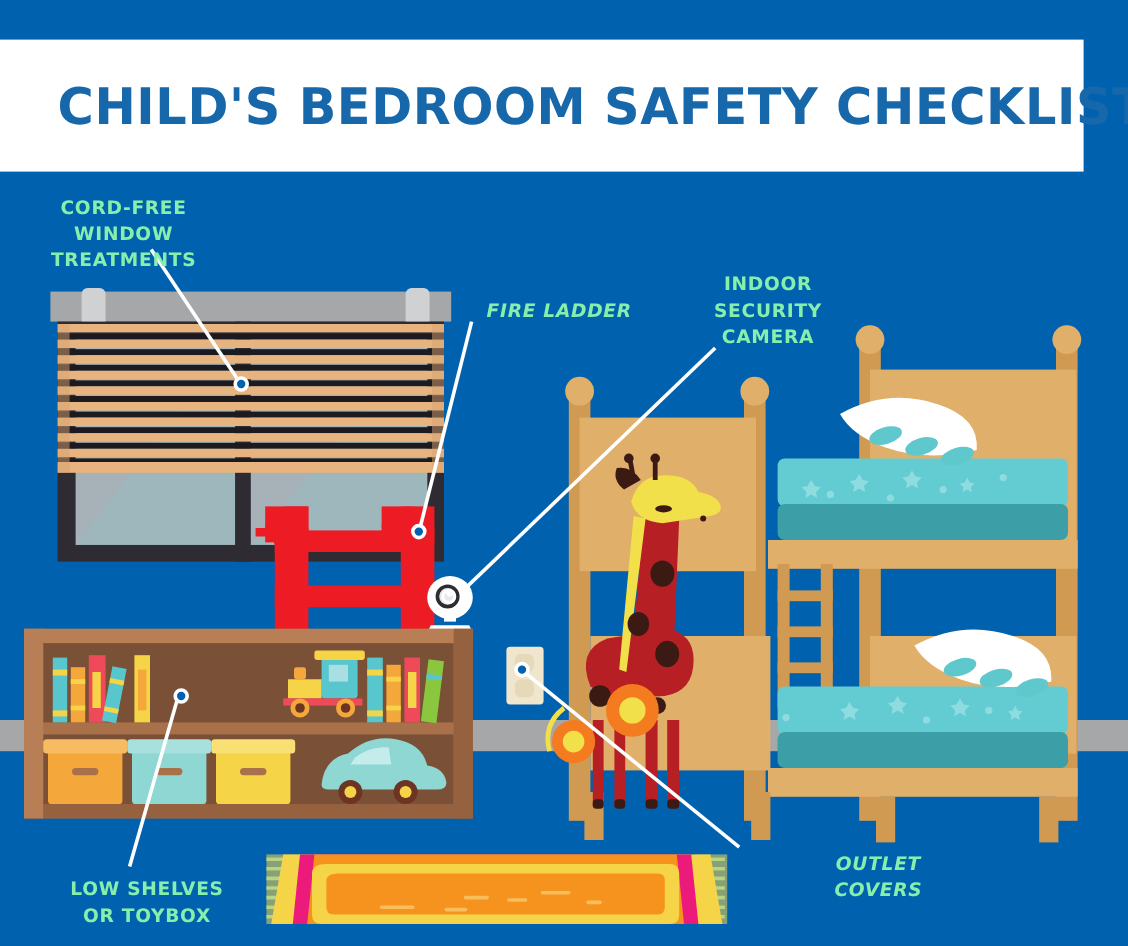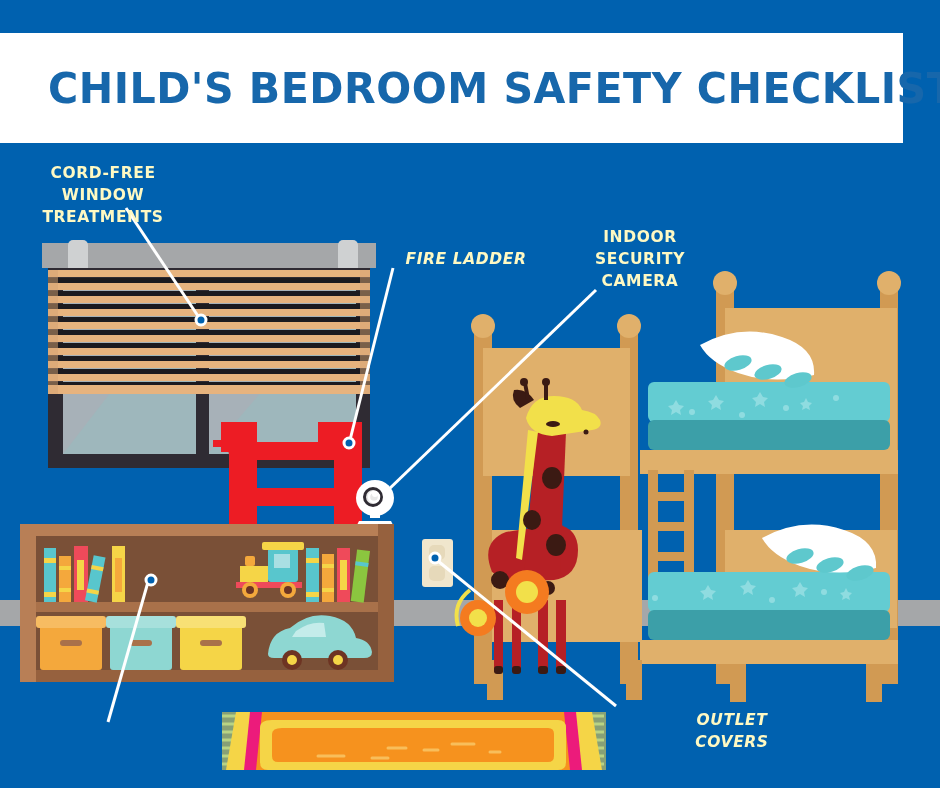--- a/index.html
+++ b/index.html
@@ -24,21 +24,21 @@
     letter-spacing:0.5px;
     color:#1767ab;
     white-space:nowrap;
     transform:scaleX(0.98);
     transform-origin:left center;
   }
 
   
   .label {
     position:absolute;
-    color:#fef9c3;
+    color:#86efac;
     font-family:"DejaVu Sans", sans-serif;
     font-weight:bold;
     font-size:15.5px;
     line-height:22px;
     letter-spacing:0.6px;
     white-space:pre-line;
   }
   .lbl-center { text-align:center; }
   .lbl-left   { text-align:center;font-style:italic; }
 
@@ -359,17 +359,19 @@
 
   <div class="label lbl-center" id="lbl-cord">CORD-FREE WINDOW
 TREATMENTS</div>
 
   <div class="label lbl-left" id="lbl-ladder">FIRE LADDER</div>
 
   <div class="label lbl-center" id="lbl-camera">INDOOR
 SECURITY
 CAMERA</div>
 
+  <div class="label lbl-center" id="lbl-shelves">LOW SHELVES
+OR TOYBOX</div>
 
   <div class="label lbl-left" id="lbl-outlet">OUTLET
 COVERS</div>
 
 </div>
 
 </body></html>

